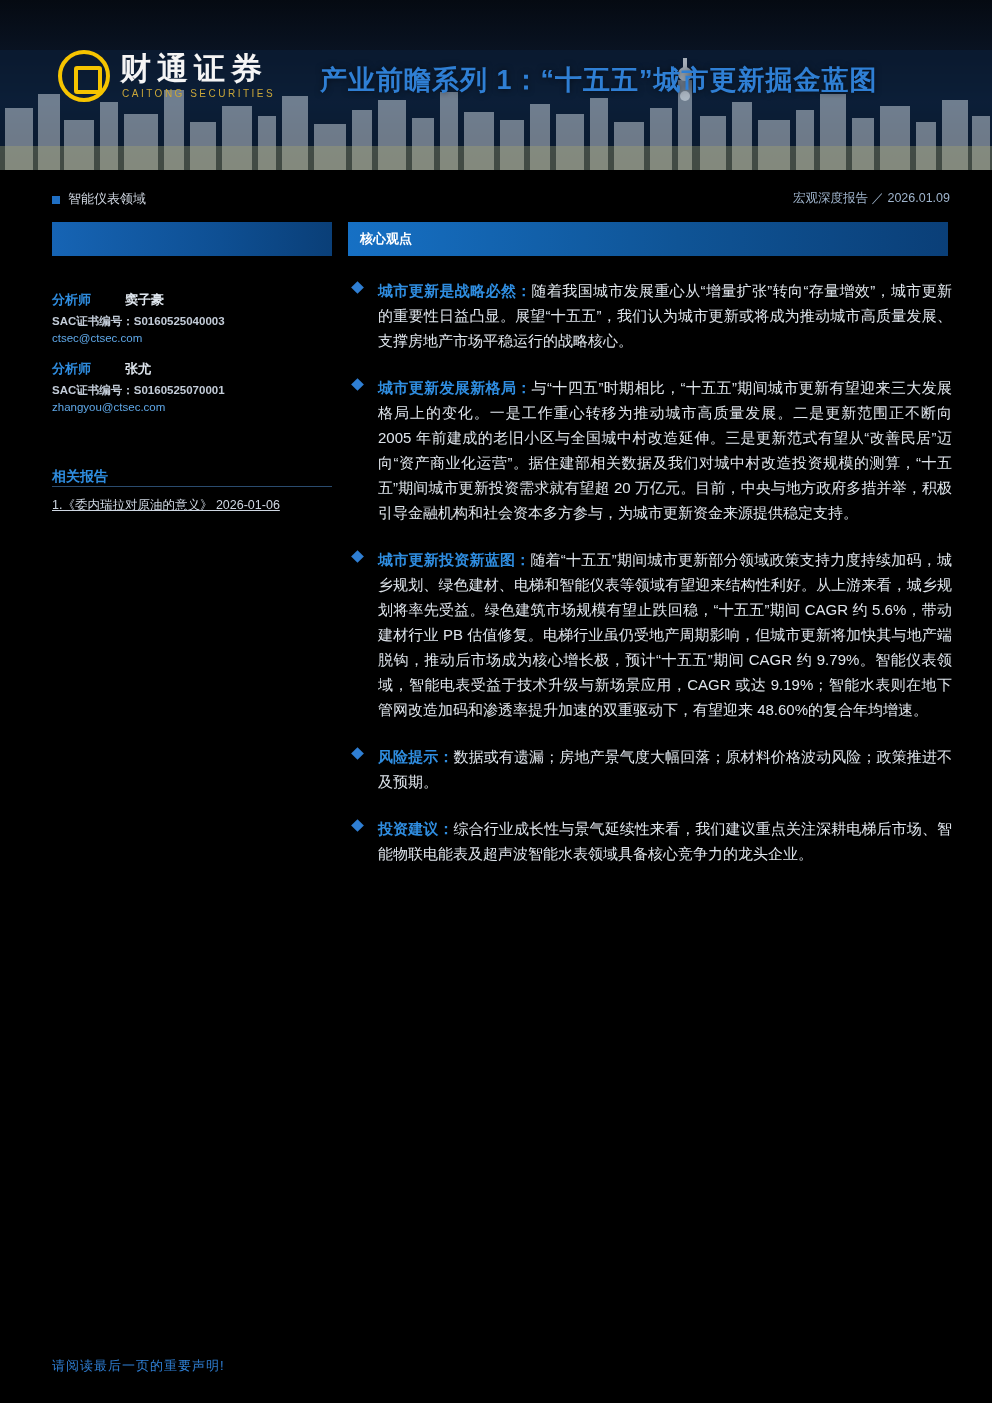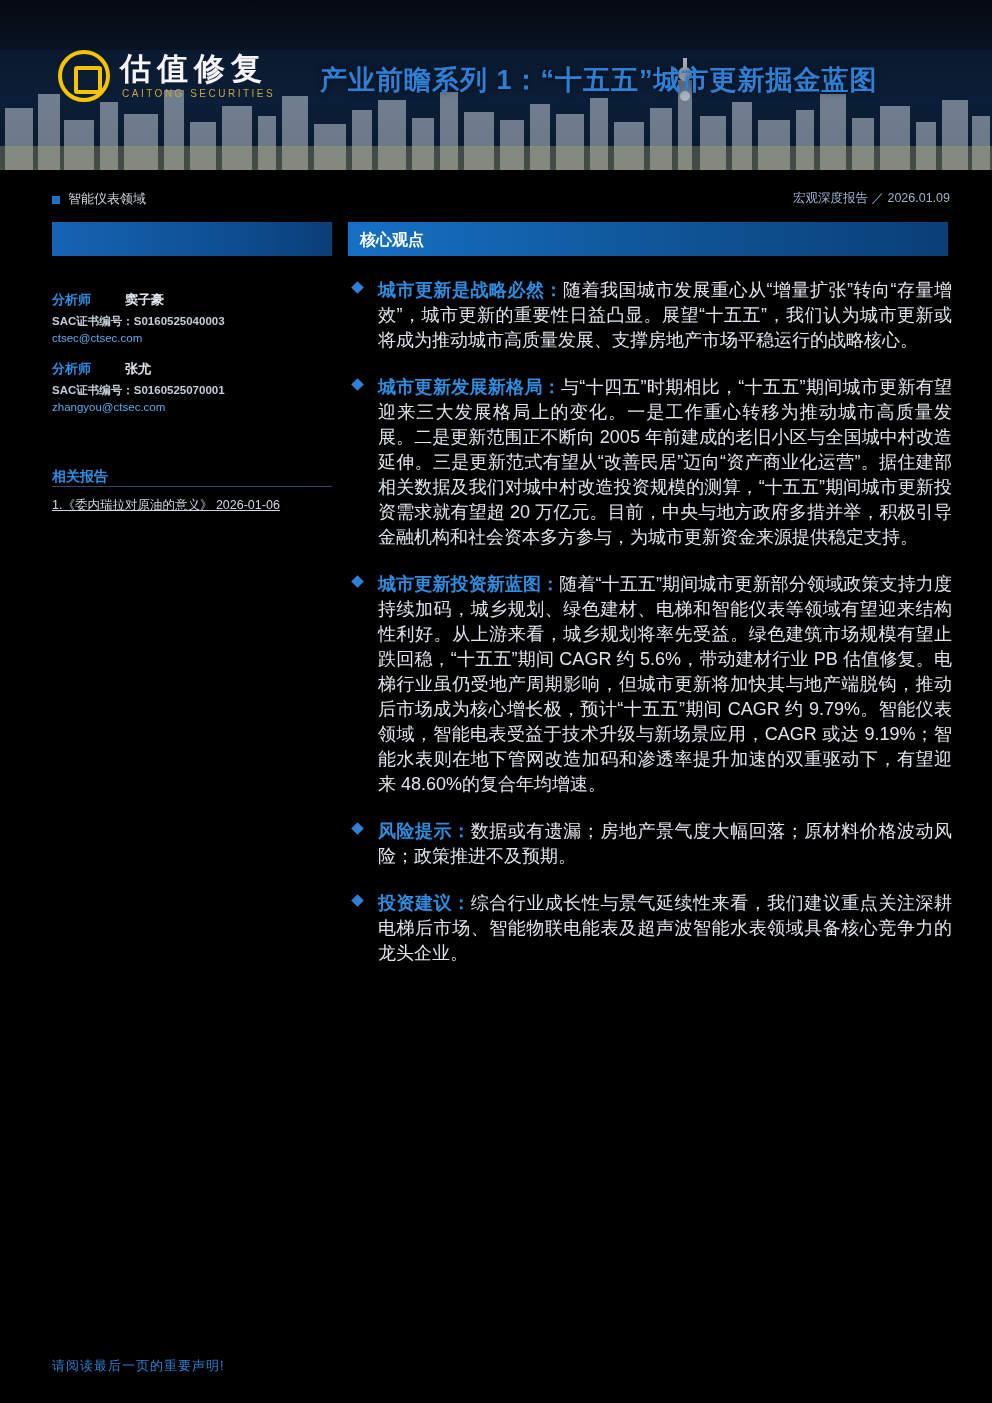--- a/index.html
+++ b/index.html
@@ -81,30 +81,30 @@
   }
   .rel-list{position:absolute;left:52px;top:495px;width:290px;
     font-size:12.5px;color:#cfd7e2;line-height:20px;text-decoration:underline;}
   .rel-list div{margin-bottom:4px;}
   
   .core-bar{
     position:absolute;left:348px;top:222px;width:600px;height:34px;
     background:linear-gradient(90deg,#1670c4 0%,#0f5496 55%,#0a3f78 100%);
   }
   .core-bar span{
-    position:absolute;left:12px;top:8px;font-size:16px;font-weight:bold;color:#fff;
+    position:absolute;left:12px;top:8px;font-size:13px;font-weight:bold;color:#fff;
   }
   .points{position:absolute;left:348px;top:278px;width:604px;}
   .point{position:relative;padding-left:30px;margin-bottom:22px;}
   .point .dia{
     position:absolute;left:5px;top:5px;width:9px;height:9px;
     background:#2f7fd4;transform:rotate(45deg);
   }
   .point .txt{
-    font-size:18px;line-height:25px;color:#dfe5ec;text-align:justify;
+    font-size:15px;line-height:25px;color:#dfe5ec;text-align:justify;
   }
   .point .txt b{color:#2f8de0;}
   
   .footer{
     position:absolute;left:52px;bottom:28px;font-size:13px;color:#2f7fd4;
     letter-spacing:1px;
   }
 </style>
 </head>
 <body>
@@ -151,21 +151,21 @@
       <circle cx="685" cy="24" r="7"></circle>
       <circle cx="685" cy="46" r="5"></circle>
       <rect x="683" y="8" width="4" height="20"></rect>
     </g>
     <g fill="#c9c27a" opacity="0.35">
       <rect x="0" y="96" width="992" height="24"></rect>
     </g>
   </svg>
   <div class="logo">
     <div class="logo-mark"></div>
-    <div class="logo-text">估值修复</div>
+    <div class="logo-text">财通证券</div>
     <div class="logo-sub">CAITONG SECURITIES</div>
   </div>
   <div class="banner-title">产业前瞻系列 1：“十五五”城市更新掘金蓝图</div>
 </div>
 
 <div class="sub-head"></div>
 <div class="sub-left">
   <span class="sq"></span><span>智能仪表领域</span>
 </div>
 <div class="sub-right">宏观深度报告 ／ 2026.01.09</div>

